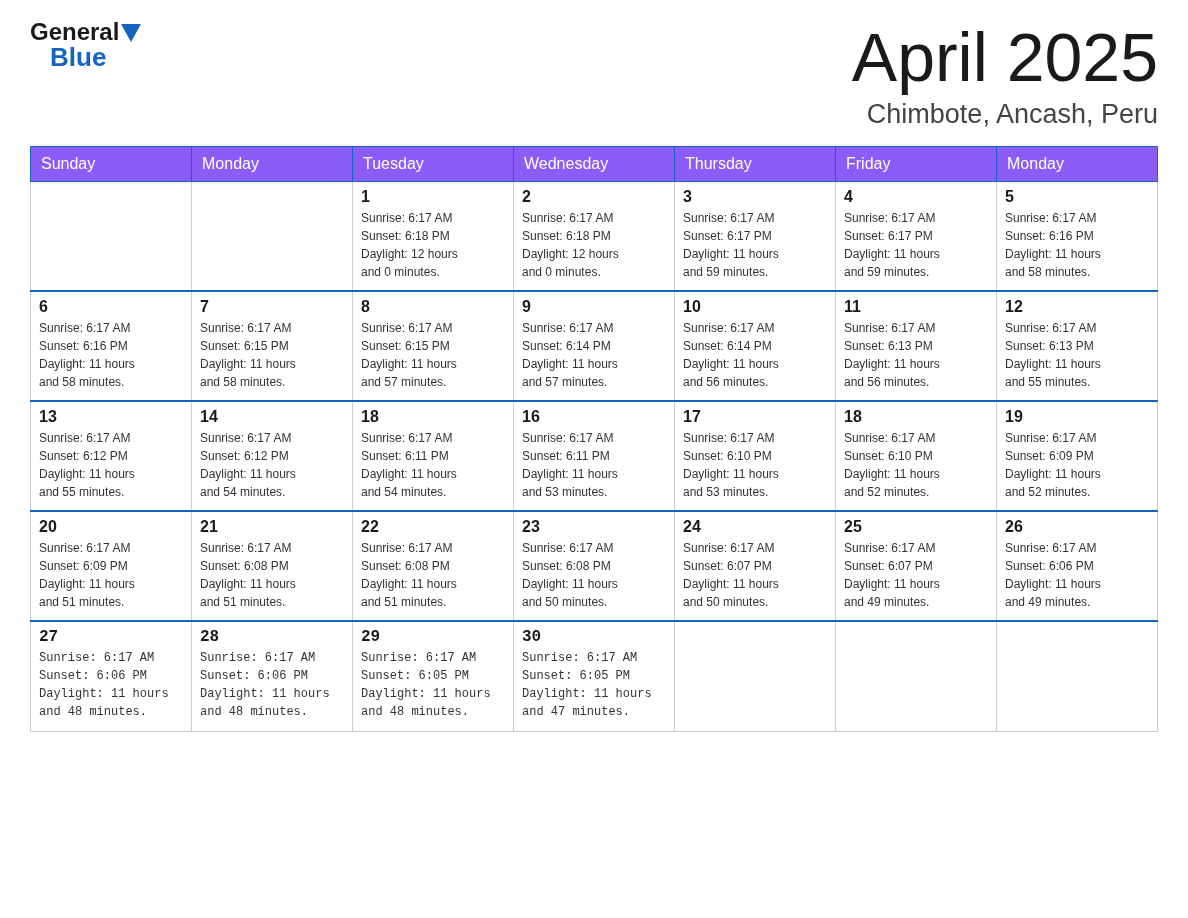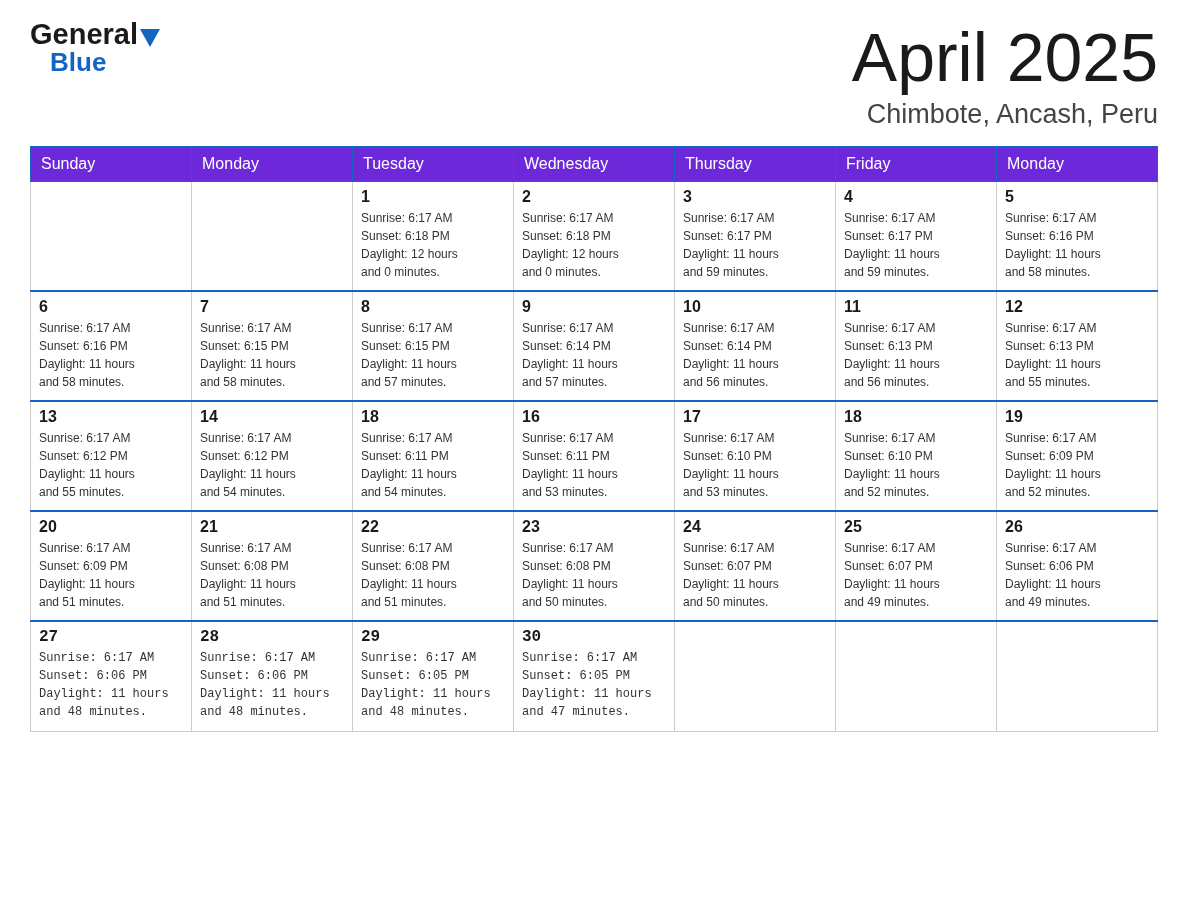--- a/index.html
+++ b/index.html
@@ -18,21 +18,21 @@
       margin-bottom: 16px;
     }
     .logo {
       display: flex;
       flex-direction: column;
       align-items: flex-start;
     }
     .logo-text {
       display: flex;
       align-items: flex-end;
-      font-size: 29px;
+      font-size: 24px;
       font-weight: bold;
       color: #1a1a1a;
       line-height: 1;
     }
     .logo-general { color: #1a1a1a; }
     .logo-triangle {
       width: 0;
       height: 0;
       border-left: 10px solid transparent;
       border-right: 10px solid transparent;
@@ -66,21 +66,21 @@
       font-size: 27px;
       color: #444;
       margin-top: 4px;
     }
     table {
       width: 100%;
       border-collapse: collapse;
       table-layout: fixed;
     }
     thead th {
-      background-color: #6d28d9;
+      background-color: #8b5cf6;
       color: #fff;
       font-size: 16px;
       font-weight: normal;
       padding: 8px 10px;
       text-align: left;
       border: 1px solid #1565c0;
     }
     tbody td {
       border: 1px solid #ccc;
       vertical-align: top;

